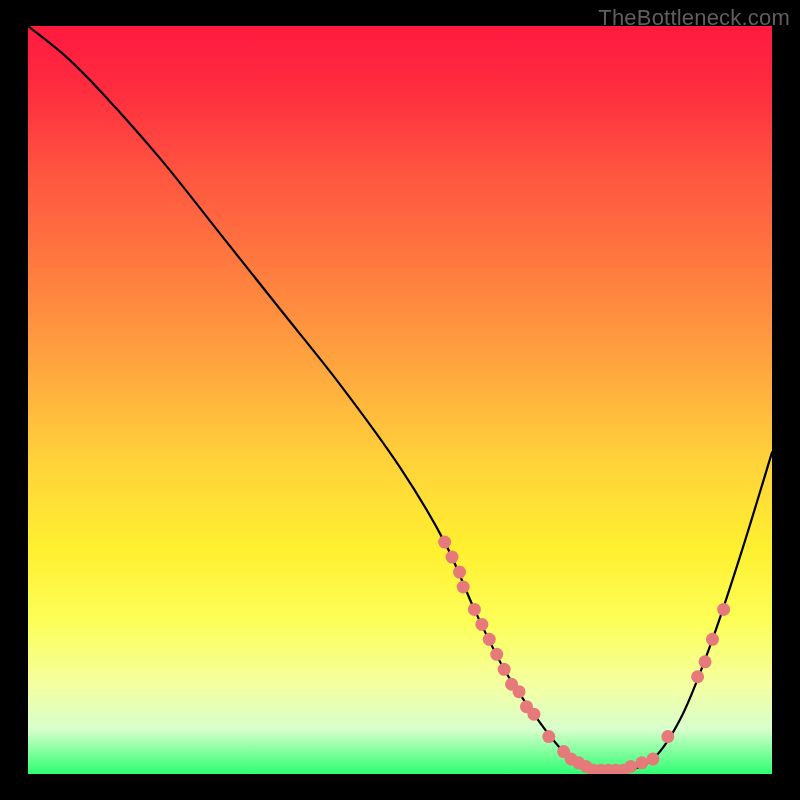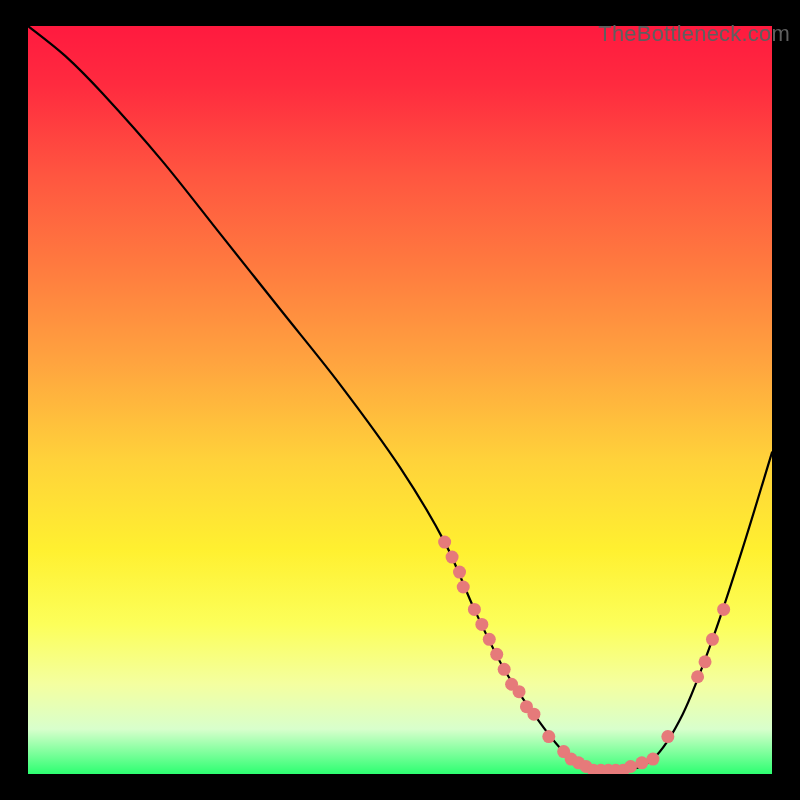--- a/index.html
+++ b/index.html
@@ -32,21 +32,20 @@
   }
   .watermark {
     position: absolute;
     top: 5px;
     right: 10px;
     color: #5f5f5f;
     font-size: 22px;
     font-weight: 500;
     letter-spacing: 0.2px;
     z-index: 5;
-    margin-top: 16px;
   }
   svg.plot {
     position: absolute;
     left: 0; top: 0;
     width: 744px;
     height: 748px;
     z-index: 3;
   }
 </style>
 </head>

